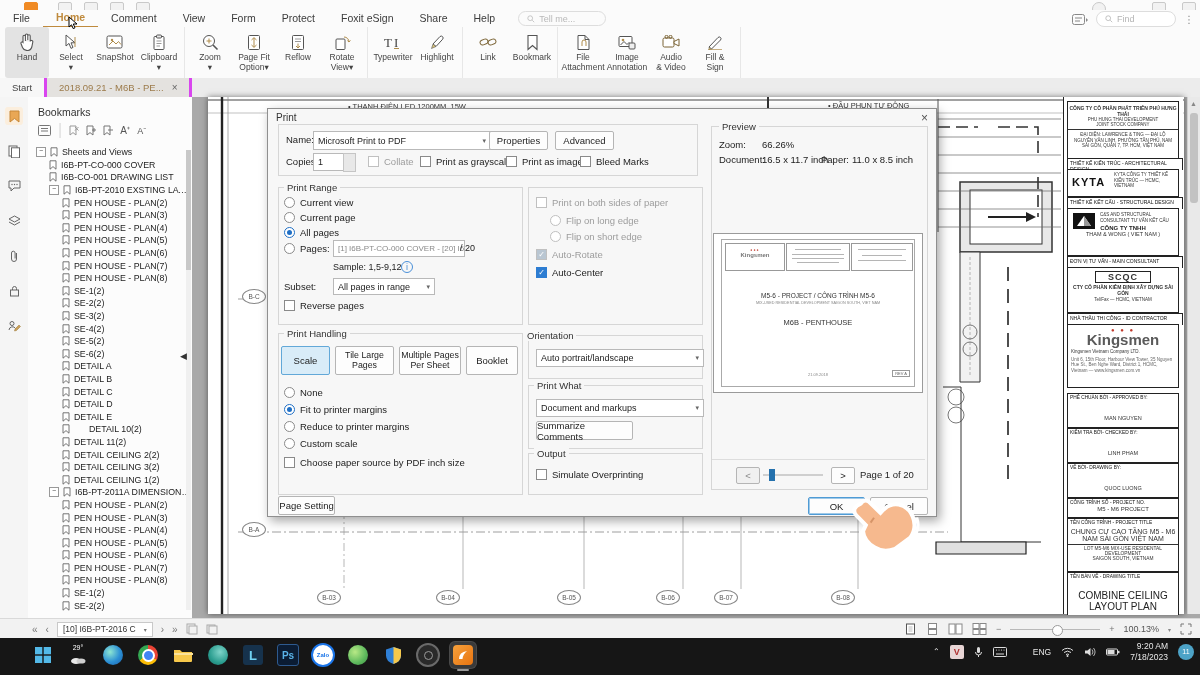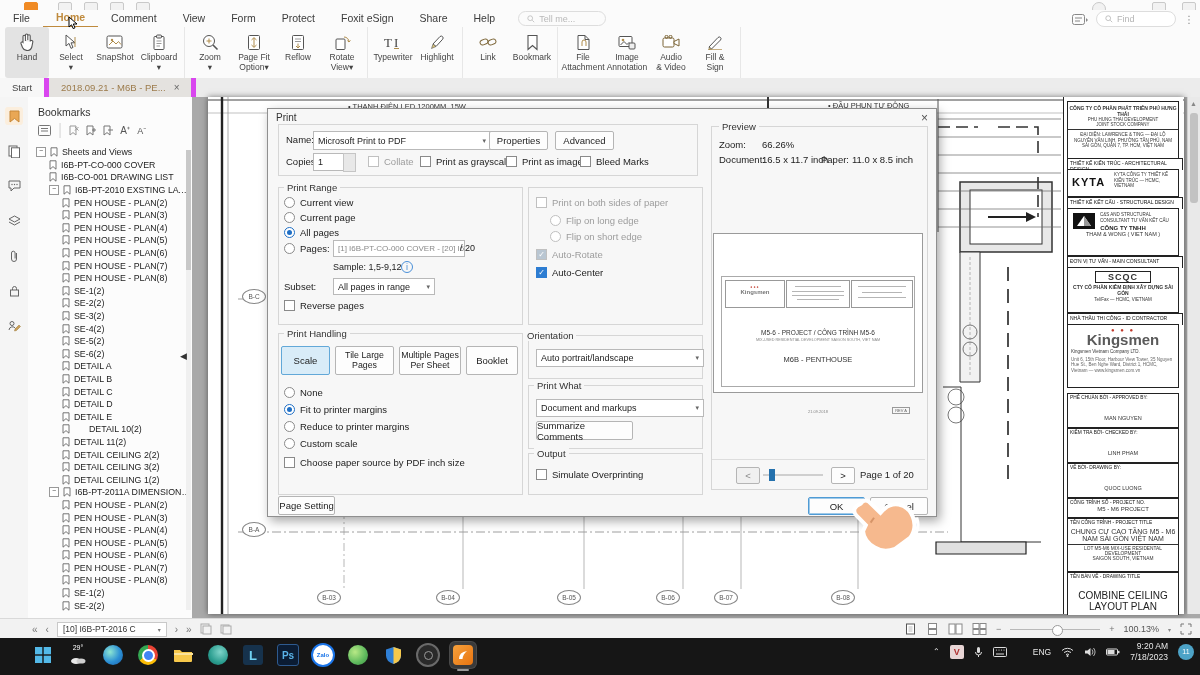--- a/index.html
+++ b/index.html
@@ -15,21 +15,21 @@
   .menu-item.active{color:#bf8a3d;font-weight:bold;border-bottom:2px solid #bf8a3d;}
   #tellme{display:flex;align-items:center;gap:4px;margin-left:10px;border:1px solid #ddd;border-radius:9px;height:13px;padding:0 8px;color:#b9b9b9;font-size:9px;width:70px;}
   #menubar-right{position:absolute;right:6px;top:11px;display:flex;align-items:center;gap:8px;}
   #find-box{display:flex;align-items:center;gap:4px;border:1px solid #ddd;border-radius:9px;height:14px;padding:0 8px;color:#b5b5b5;font-size:9px;width:62px;background:#fff;}
   #ribbon{left:0;top:27px;width:1200px;height:51px;background:#fbfbfb;border-bottom:1px solid #e4e4e4;display:flex;align-items:stretch;padding-left:2px;}
   .rgroup{display:flex;align-items:stretch;border-right:1px solid #e7e7e7;padding:0 3px;}
   .rtool{width:44px;display:flex;flex-direction:column;align-items:center;justify-content:flex-start;padding-top:4px;font-size:8.5px;color:#444;line-height:1.15;text-align:center;white-space:pre-line;border-radius:3px;}
   .rtool .ric{height:22px;display:flex;align-items:center;justify-content:center;}
   .rtool.active{background:#e3e3e3;}
   #tabbar{left:0;top:78px;width:1200px;height:19px;background:#ececec;border-bottom:1px solid #d7d7d7;display:flex;font-size:9.5px;}
-  .tab{display:flex;align-items:center;padding:8px 12px;border-right:5px solid #d946ef;background:#f7f7f7;color:#444;text-align:center;}
+  .tab{display:flex;align-items:center;padding:8px 12px;border-right:3px solid #d946ef;background:#f7f7f7;color:#444;text-align:center;}
   .tab.doc{background:#e4e2df;color:#9c7b4b;gap:8px;}
   .tab .x{color:#666;font-size:10px;}
   
   #leftstrip{left:0;top:97px;width:28px;height:521px;background:#f5f5f5;border-right:1px solid #e2e2e2;display:flex;flex-direction:column;align-items:center;padding-top:10px;gap:17px;}
   .stripic{width:18px;height:18px;display:flex;align-items:center;justify-content:center;border-radius:3px;}
   .stripic.active{background:#fbeedd;}
   #bmpanel{left:28px;top:97px;width:164px;height:521px;background:#fcfcfc;border-right:1px solid #d8d8d8;overflow:hidden;}
   #bmtitle{font-size:10.5px;color:#333;margin:9px 0 4px 10px;}
   #bmtools{display:flex;align-items:center;gap:7px;margin-left:10px;height:16px;color:#666;}
   #bmtree{margin-top:8px;font-size:8.8px;color:#222;}
@@ -65,27 +65,27 @@
   .rad.sel{border-color:#1f6fc5;}
   .rad.sel::after{content:"";position:absolute;left:2px;top:2px;width:5px;height:5px;border-radius:50%;background:#1f6fc5;}
   .chk{width:9px;height:9px;border:1px solid #8a8a8a;background:#fff;flex:0 0 auto;font-size:8px;line-height:9px;text-align:center;color:#fff;}
   .chk.on{background:#2d7dd2;border-color:#2d7dd2;}
   .chk.on-dis{background:#b9c6d2;border-color:#a9b4bf;}
   .dis{color:#9d9d9d;}
   .dis .rad{border-color:#c0c0c0;}
   .dis .chk{border-color:#c0c0c0;}
   
   #pv-page{position:absolute;left:445px;top:124px;width:208px;height:158px;background:#fff;border:1px solid #9a9a9a;}
-  #pv-inner{position:absolute;left:7px;top:5px;right:7px;bottom:5px;border:1px solid #aaa;margin-top:37px;}
+  #pv-inner{position:absolute;left:7px;top:5px;right:7px;bottom:5px;border:1px solid #aaa;}
   .pv-cell{position:absolute;top:3px;height:26px;border:1px solid #999;}
   .pv-line{background:#b5b5b5;height:1px;position:absolute;}
   
   #statusbar{left:0;top:618px;width:1200px;height:20px;background:#f2f2f2;border-top:1px solid #d9d9d9;display:flex;align-items:center;font-size:9px;color:#555;}
   #status-left{display:flex;align-items:center;gap:8px;margin-left:32px;}
-  #pagefield{border:1px solid #c9c9c9;background:#fff;height:13px;display:flex;align-items:center;gap:22px;padding:0 5px;font-size:8.5px;color:#333;}
+  #pagefield{border:1px solid #c9c9c9;background:#fff;height:13px;display:flex;align-items:center;gap:8px;padding:0 5px;font-size:8.5px;color:#333;}
   #status-right{position:absolute;right:8px;display:flex;align-items:center;gap:9px;}
   .zoomline{width:90px;height:1px;background:#b9b9b9;position:relative;}
   .zoomline .knob{position:absolute;left:42px;top:-4px;width:9px;height:9px;border:1px solid #9a9a9a;border-radius:50%;background:#fff;}
   
   #taskbar{left:0;top:638px;width:1200px;height:37px;background:#161616;}
   #task-icons{position:absolute;left:30px;top:4px;display:flex;gap:9px;align-items:center;}
   .tico{width:26px;height:26px;border-radius:5px;display:flex;align-items:center;justify-content:center;position:relative;}
   .tico.active{background:#3a3a3a;box-shadow:0 0 0 1px #4a4a4a;}
   .tico.active::after{content:"";position:absolute;bottom:-3px;left:7px;width:12px;height:2px;background:#9a9a9a;border-radius:1px;}
   #tray{position:absolute;right:6px;top:3px;display:flex;align-items:center;gap:10px;color:#e8e8e8;font-size:9px;}

